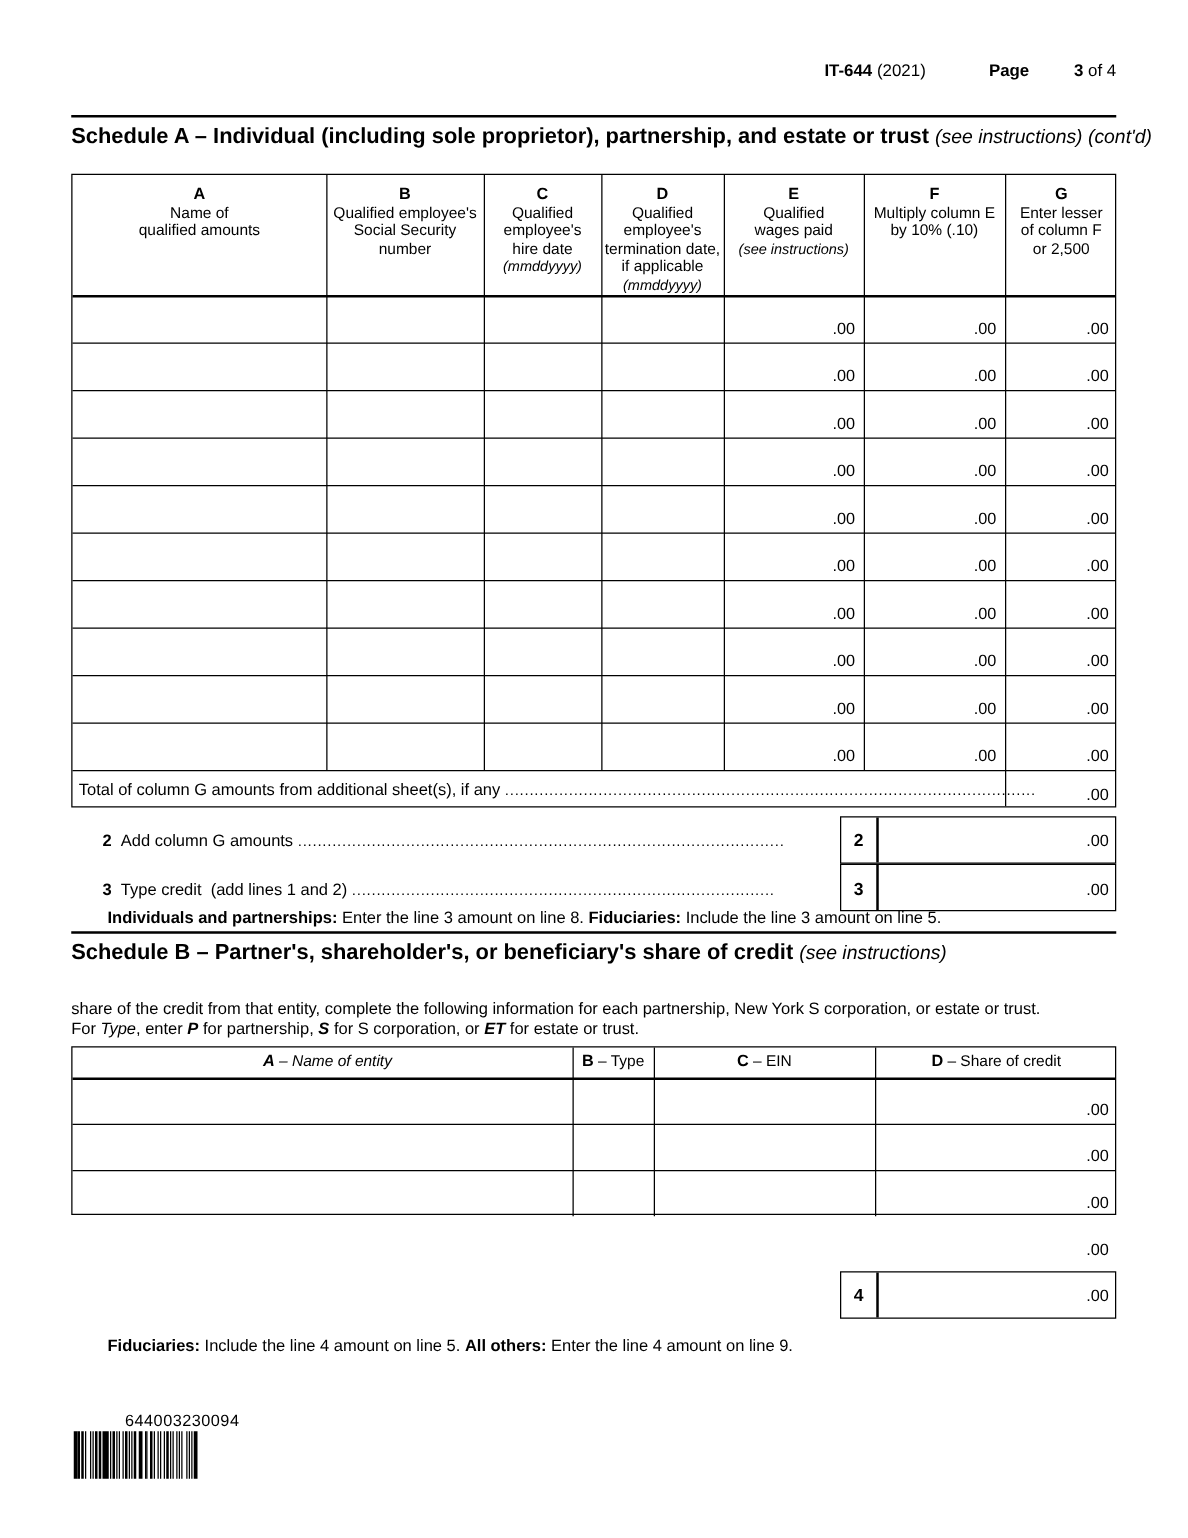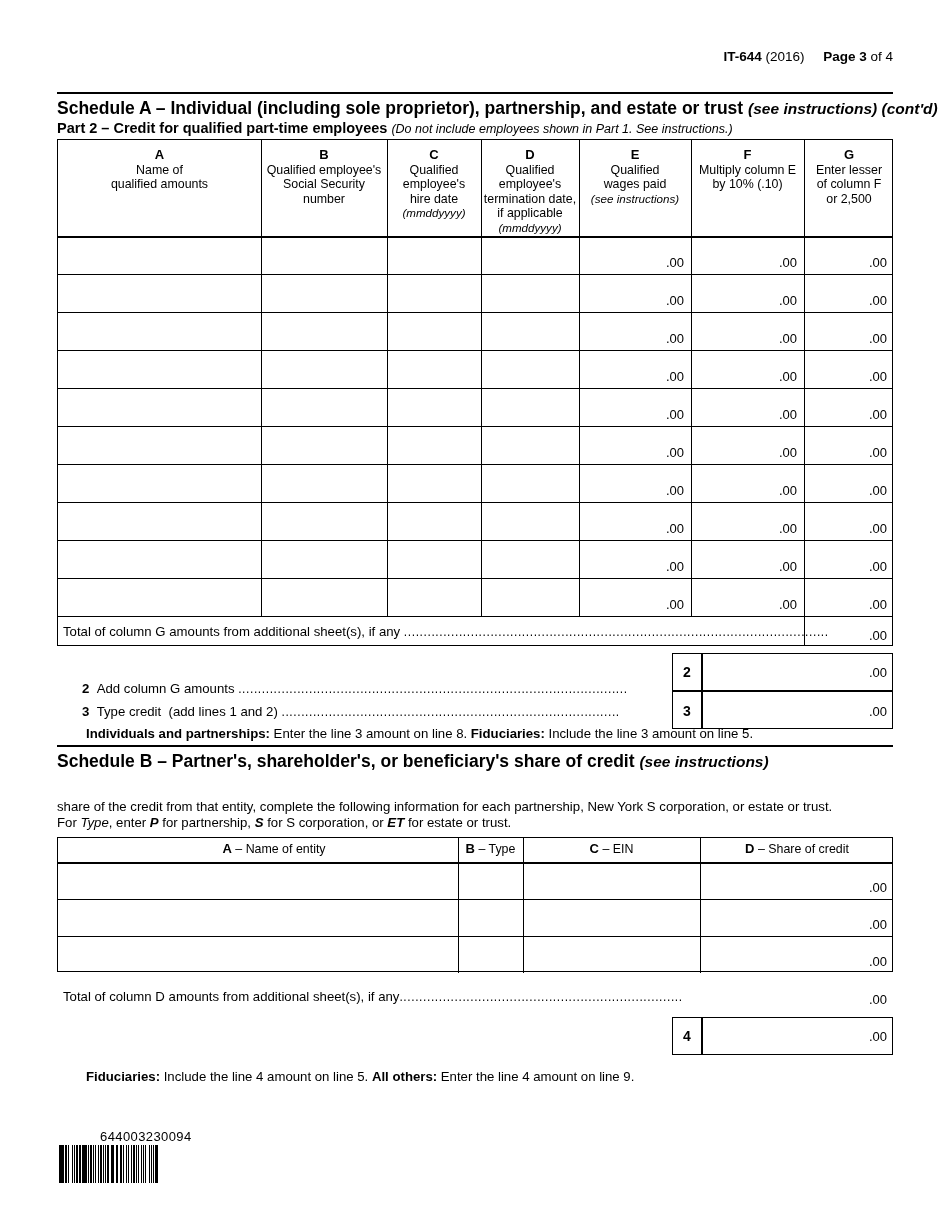--- a/index.html
+++ b/index.html
@@ -21,36 +21,36 @@
     width: 950px; height: 1230px;
   }
 
   
   .form-header {
     position: absolute;
     right: 57px; top: 49px;
     font-size: 13.5px;
     white-space: nowrap;
   }
-  .form-header .b { font-weight: bold; }
+  .form-header .b { font-weight: bold; margin-left: 32px; }
   .form-header .gap { display: inline-block; width: 11px; }
 
   
   .sched-title {
     position: absolute;
     left: 57px;
     width: 836px;
     border-top: 2.4px solid #000;
     padding-top: 4px;
     font-size: 17.5px;
     font-weight: bold;
     white-space: nowrap;
   }
   .sched-title .it {
-    font-weight: bold;
+    font-weight: normal;
     font-style: italic;
     font-size: 15.5px;
   }
   .part-line {
     position: absolute;
     left: 57px;
     width: 836px;
     font-size: 14.5px;
     font-weight: bold;
     white-space: nowrap;
@@ -131,36 +131,32 @@
   .barcode i { display: block; height: 100%; background: #000; }
   .barcode i.w { background: transparent; }
 </style>
 </head>
 <body>
 
 <div class="page">
 
   <div class="form-header">
     <span class="b">IT-644</span>
-    <span>(2016)</span>
+    <span>(2021)</span>
     <span class="gap"></span>
     <span class="b">Page</span>
     <span class="b">3</span>
     <span>of 4</span>
   </div>
 
   <div class="sched-title" style="top:92px;">
     <span>Schedule A – Individual (including sole proprietor), partnership, and estate or trust</span>
     <span class="it">(see instructions) (cont'd)</span>
   </div>
 
-  <div class="part-line" style="top:120px;">
-    <span>Part 2 – Credit for qualified part-time employees</span>
-    <span class="it">(Do not include employees shown in Part 1. See instructions.)</span>
-  </div>
 
   <div class="tbl" id="tblA" style="left:57px; top:139px; width:836px; height:507px;">
       <div class="vline" style="left: 203px; top: 0px; height: 476px; bottom: auto;"></div>
       <div class="vline" style="left: 329px; top: 0px; height: 476px; bottom: auto;"></div>
       <div class="vline" style="left: 423px; top: 0px; height: 476px; bottom: auto;"></div>
       <div class="vline" style="left: 521px; top: 0px; height: 476px; bottom: auto;"></div>
       <div class="vline" style="left: 633px; top: 0px; height: 476px; bottom: auto;"></div>
       <div class="vline" style="left: 746px; top: 0px; height: 476px; bottom: auto;"></div>
       <div class="hline thick" style="top: 96px;"></div>
       <div class="hline" style="top: 134px;"></div>
@@ -212,21 +208,21 @@
       <div class="cents" style="left: 746px; width: 83px; top: 419px;">.00</div>
       <div class="cents" style="left: 746px; width: 83px; top: 457px;">.00</div>
     </div>
 
   <div class="rowtext" style="left:63px; top:624px;">
     <span>Total of column G amounts from additional sheet(s), if any</span>
     <span class="dots">............................................................................................................</span>
   </div>
   <div class="cents" style="left:813px; top:628px; width:74px;">.00</div>
 
-  <div class="rowtext" style="left:82px; top:681px;">
+  <div class="rowtext" style="left:82px; top:665px;">
     <span class="n">2</span>
     <span>&nbsp;</span><span>Add column G amounts</span>
     <span class="dots">...................................................................................................</span>
   </div>
   <div class="linenum" style="left:674px; top:664px; width:26px;">2</div>
   <div class="cents" style="left:813px; top:665px; width:74px;">.00</div>
 
   <div class="rowtext" style="left:82px; top:704px;">
     <span class="n">3</span>
     <span>&nbsp;</span><span>Type credit</span>
@@ -251,33 +247,30 @@
     <span>For </span><span class="i">Type</span><span>, enter </span><span class="bi">P</span><span> for partnership, </span><span class="bi">S</span><span> for S corporation, or </span><span class="bi">ET</span><span> for estate or trust.</span>
   </div>
 
   <div class="tbl" id="tblB" style="left:57px; top:837px; width:836px; height:135px;">
       <div class="vline" style="left: 400px; top: 0px; height: 135px; bottom: auto;"></div>
       <div class="vline" style="left: 465px; top: 0px; height: 135px; bottom: auto;"></div>
       <div class="vline" style="left: 642px; top: 0px; height: 135px; bottom: auto;"></div>
       <div class="hline thick" style="top: 24px;"></div>
       <div class="hline" style="top: 61px;"></div>
       <div class="hline" style="top: 98px;"></div>
-      <div class="colhead" style="left: 16px; width: 400px; top: 4px;"><span class="ltr">A</span> <span>– Name of entity</span></div>
+      <div class="colhead" style="left: 4px; width: 400px; top: 4px; font-style: italic;"><span class="ltr">A</span> <span>– Name of entity</span></div>
       <div class="colhead" style="left: 400px; width: 65px; top: 4px;"><span class="ltr">B</span> <span>– Type</span></div>
       <div class="colhead" style="left: 465px; width: 177px; top: 4px;"><span class="ltr">C</span> <span>– EIN</span></div>
       <div class="colhead" style="left: 642px; width: 194px; top: 4px;"><span class="ltr">D</span> <span>– Share of credit</span></div>
       <div class="cents" style="left: 642px; width: 187px; top: 42px;">.00</div>
       <div class="cents" style="left: 642px; width: 187px; top: 79px;">.00</div>
       <div class="cents" style="left: 642px; width: 187px; top: 116px;">.00</div>
       <div class="vline" style="left: 642px; top: 135px; bottom: 0px; height: auto;"></div>
     </div>
 
-  <div class="rowtext" style="left:63px; top:989px;">
-    <span>Total of column D amounts from additional sheet(s), if any</span><span class="dots">........................................................................</span>
-  </div>
   <div class="cents" style="left:813px; top:992px; width:74px;">.00</div>
 
   <div class="linenum" style="left:674px; top:1028px; width:26px;">4</div>
   <div class="cents" style="left:813px; top:1029px; width:74px;">.00</div>
 
   <div class="note" style="left:86px; top:1069px;">
     <b>Fiduciaries:</b><span> Include the line 4 amount on line 5. </span><b>All others:</b><span> Enter the line 4 amount on line 9.</span>
   </div>
 
   <div class="barcode-num" style="left:100px; top:1129px;">644003230094</div>

